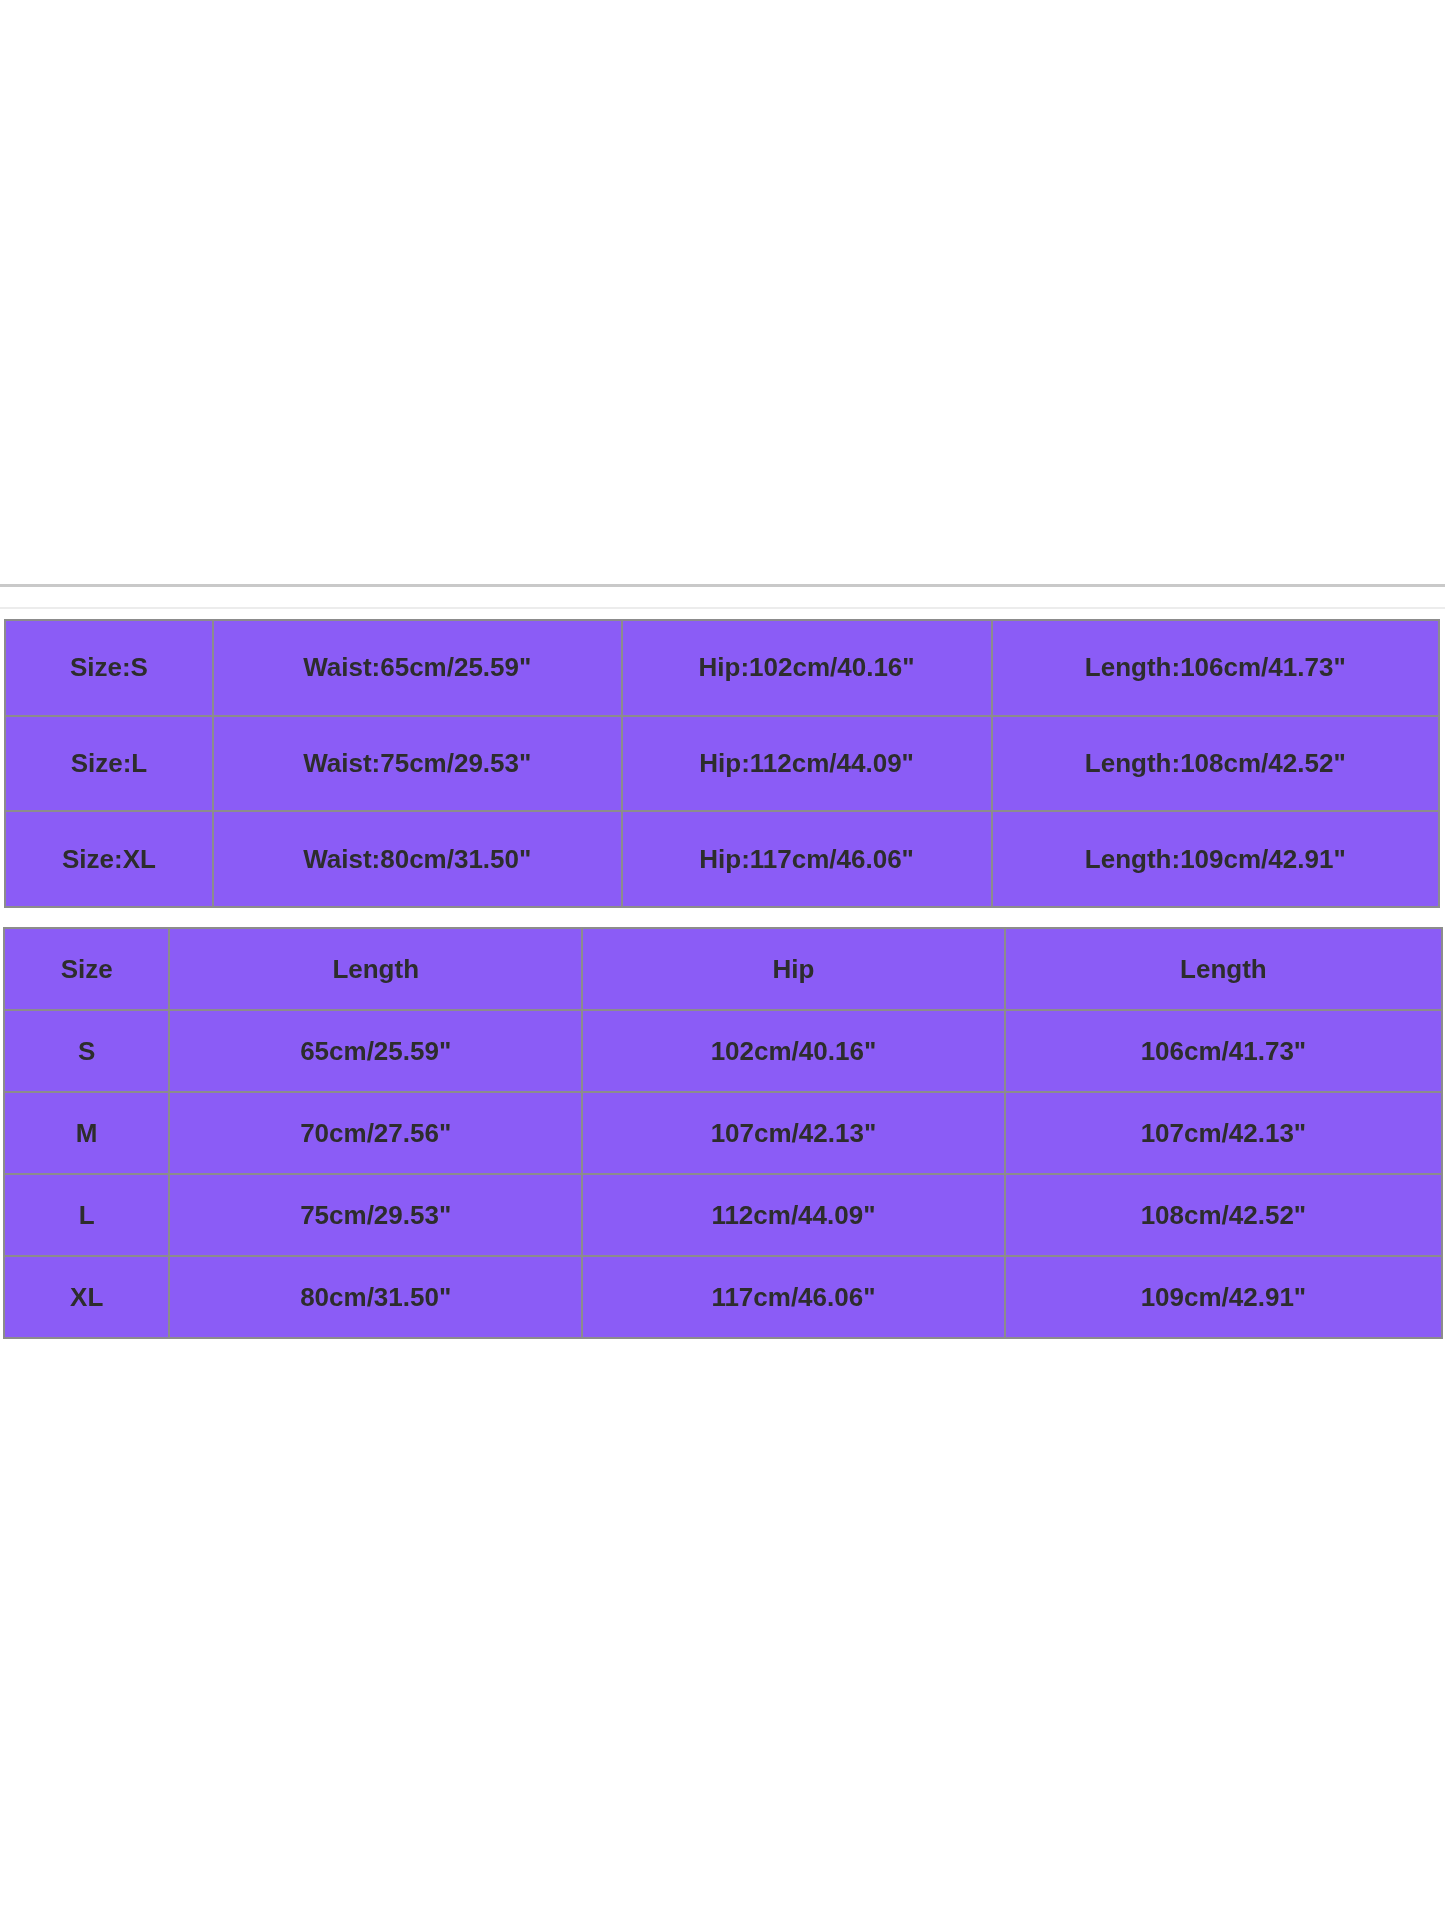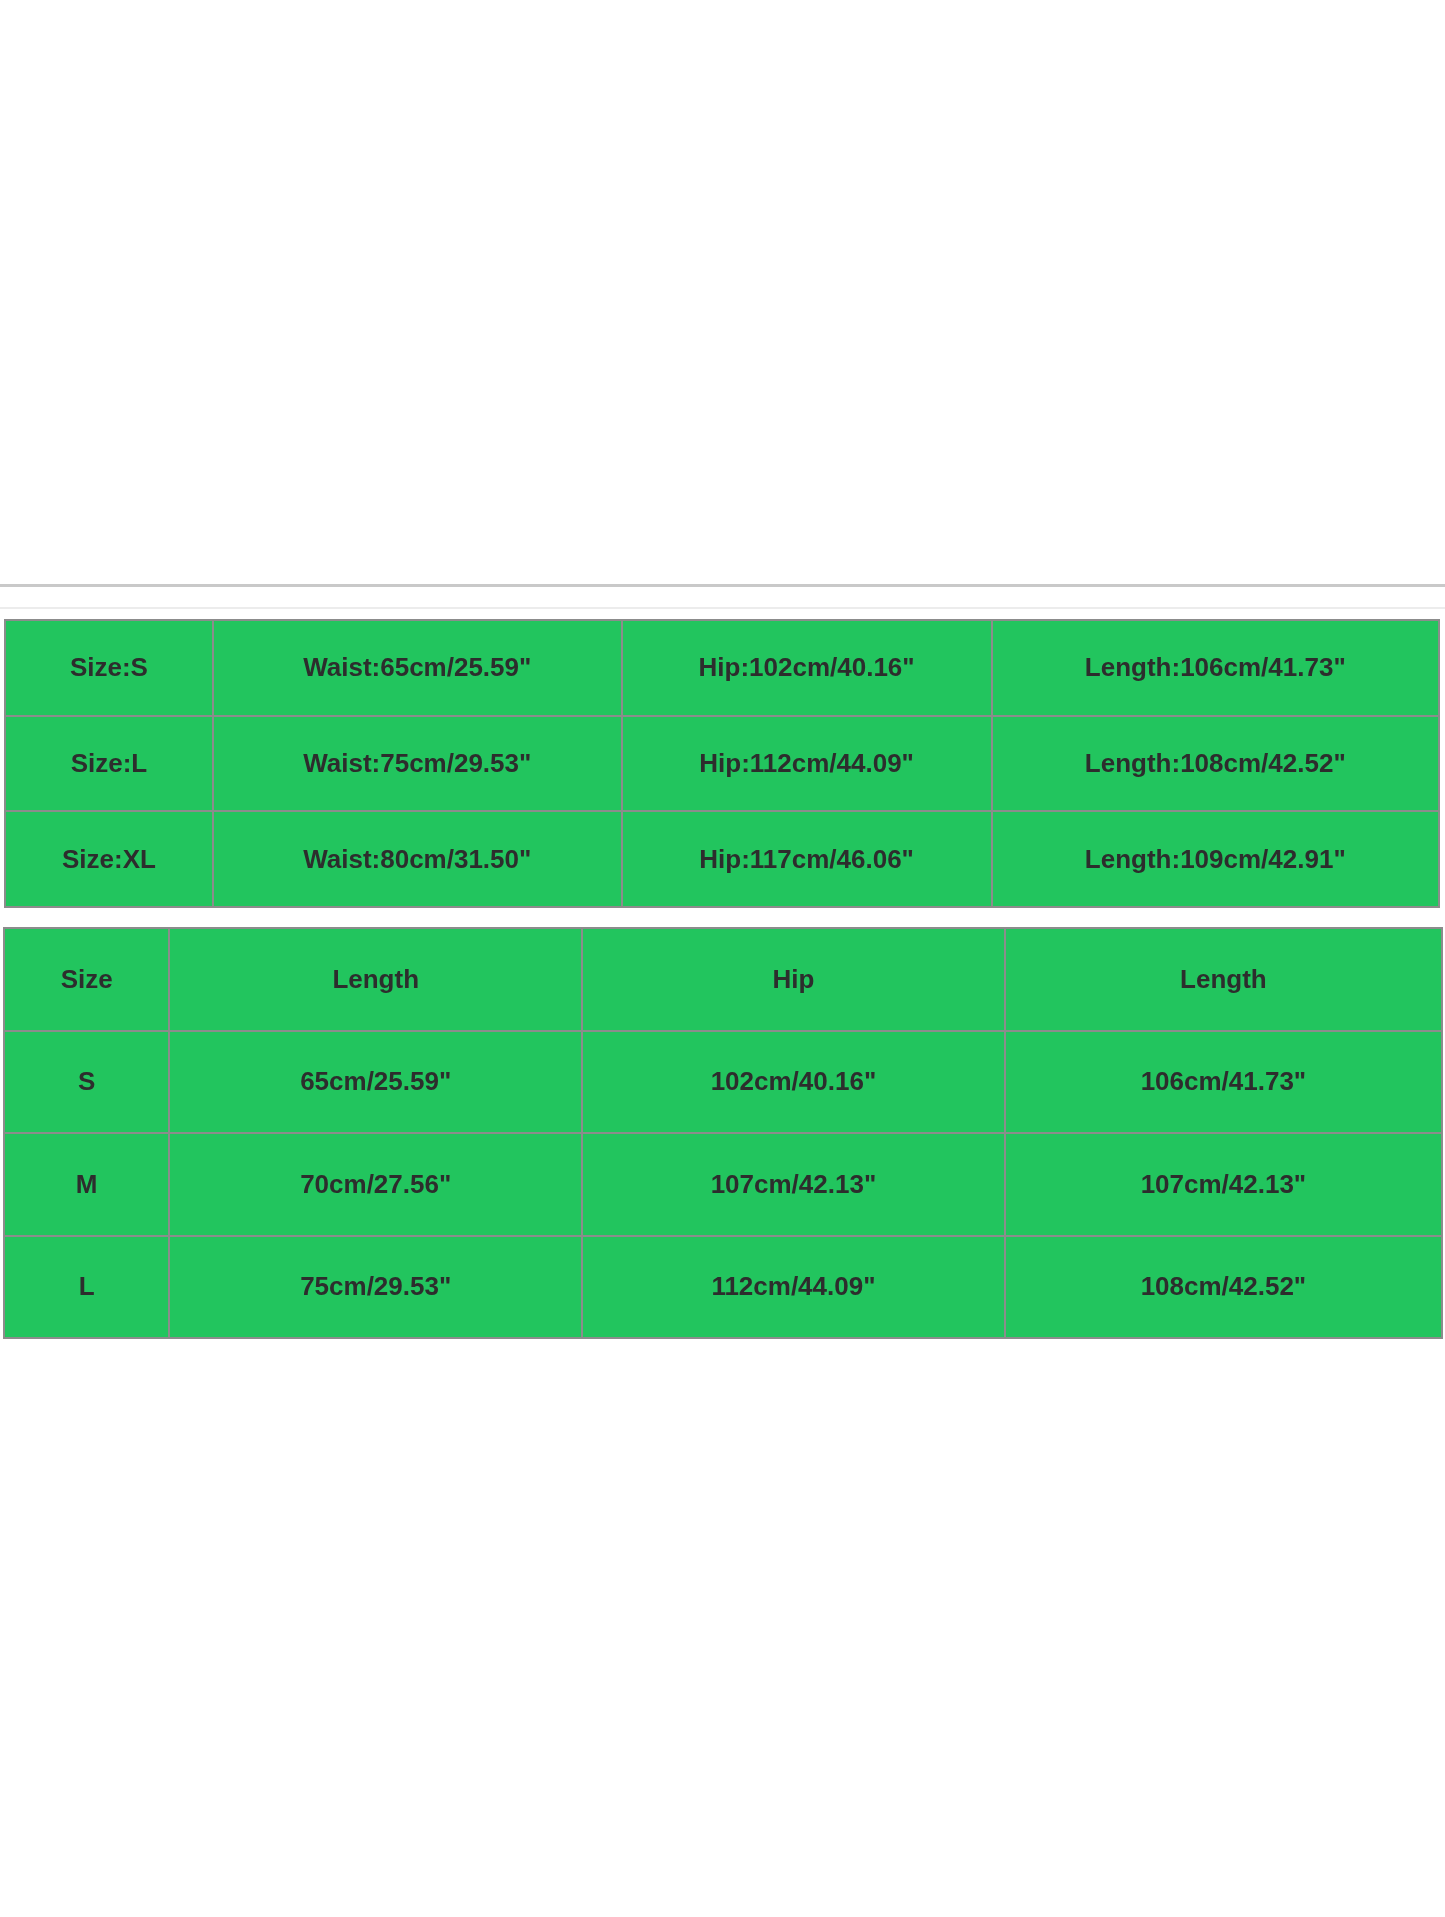--- a/index.html
+++ b/index.html
@@ -27,21 +27,21 @@
   }
   .hairline.faint {
     top: 607px;
     height: 2px;
     background: #ececec;
   }
   table.size-chart {
     position: absolute;
     border-collapse: collapse;
     table-layout: fixed;
-    background: #22c55e;
+    background: #8b5cf6;
   }
   table.size-chart td, table.size-chart th {
     border: 2px solid #8c8c8c;
     text-align: center;
     vertical-align: middle;
     font-size: 26px;
     font-weight: 700;
     color: #2d2d2d;
     padding: 0;
     overflow: hidden;
@@ -130,14 +130,20 @@
       <td>70cm/27.56"</td>
       <td>107cm/42.13"</td>
       <td>107cm/42.13"</td>
     </tr>
     <tr>
       <td>L</td>
       <td>75cm/29.53"</td>
       <td>112cm/44.09"</td>
       <td>108cm/42.52"</td>
     </tr>
+    <tr>
+      <td>XL</td>
+      <td>80cm/31.50"</td>
+      <td>117cm/46.06"</td>
+      <td>109cm/42.91"</td>
+    </tr>
   </tbody>
 </table>
 
 </body></html>

